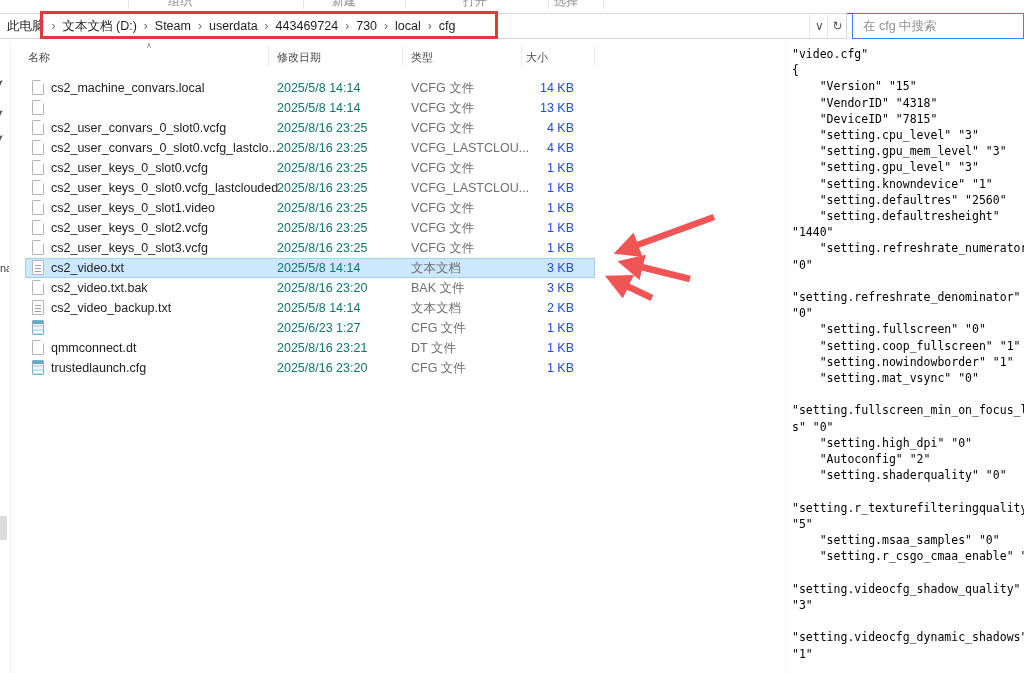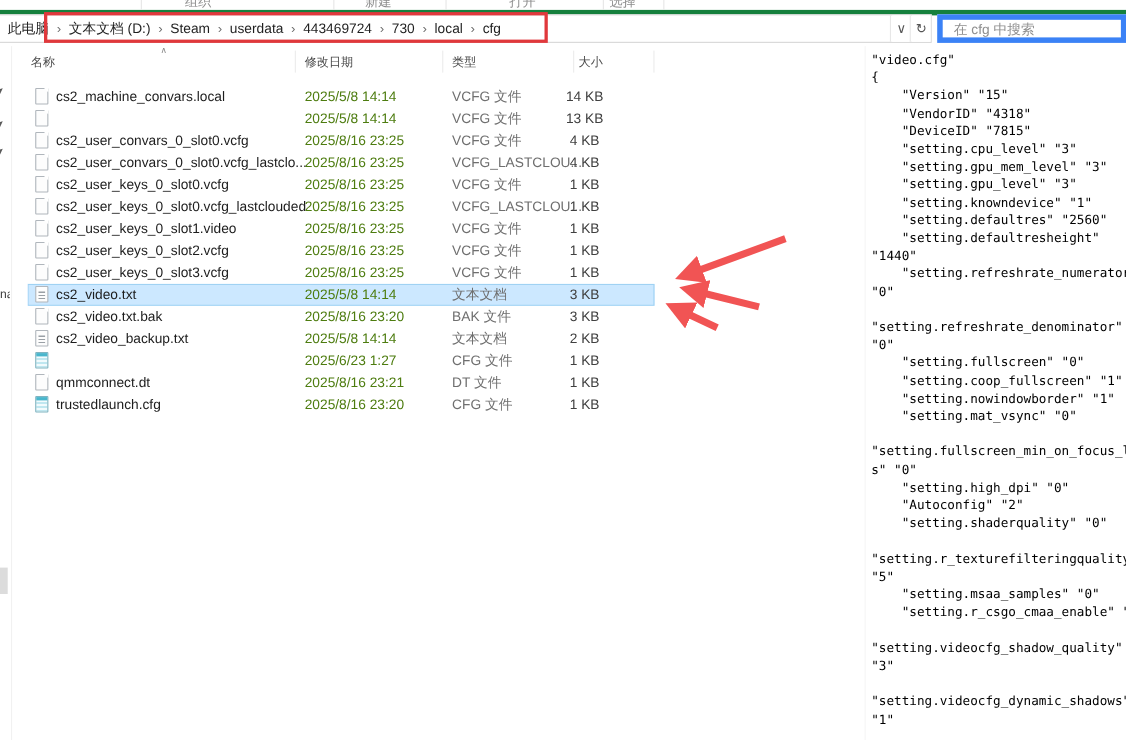--- a/index.html
+++ b/index.html
@@ -3,34 +3,34 @@
 <meta charset="utf-8">
 <style>
   * { margin:0; padding:0; box-sizing:border-box; }
   html,body { background:#fff; }
   .screen {
     position:relative; width:1024px; height:673px; overflow:hidden;
     background:#fff; font-family:"Liberation Sans",sans-serif; color:#1d1d1d;
   }
   
   .ribbon { position:absolute; left:0; top:0; width:1024px; height:14px;
-            overflow:hidden; background:#fff; border-bottom:5px solid #15803d; }
+            overflow:hidden; background:#fff; border-bottom:1px solid #15803d; }
   .ribbon-group-label { position:absolute; top:-7px; font-size:12px; color:#8c8c8c; white-space:nowrap; }
   .ribbon-sep { position:absolute; top:0; width:1px; height:9px; background:#e6e6e6; }
   
   .addressbar { position:absolute; left:-8px; top:13px; width:855px; height:26px;
                 background:#fff; border:1px solid #d6d6d6; display:flex; align-items:center;
                 font-size:12.5px; padding-left:10px; white-space:nowrap; overflow:hidden; }
   .crumb { color:#1f1f1f; margin:0 4px; cursor:default; }
   .crumb-sep { color:#6a6a6a; margin:0 3px; font-size:12px; }
   .addr-btn { position:absolute; top:14px; width:17px; height:24px; color:#555;
               font-size:12px; text-align:center; line-height:24px; background:#fff; }
   .addr-vline { position:absolute; top:14px; width:1px; height:24px; background:#e7e7e7; }
   .searchbox { position:absolute; left:852px; top:13px; width:172px; height:26px;
-               border:5px solid #3b82f6; background:#fff; }
+               border:1px solid #3b82f6; background:#fff; }
   .searchbox input { width:100%; height:100%; border:none; outline:none; padding:0 10px;
                      font-size:12.5px; font-family:"Liberation Sans",sans-serif; color:#444; background:transparent; }
   .searchbox input::placeholder { color:#8f8f8f; opacity:1; }
   
   .red-box { position:absolute; border-style:solid; pointer-events:none; z-index:30; }
   
   .nav-divider { position:absolute; left:10px; top:42px; width:1px; height:631px; background:#f1f1f1; }
   .pane-divider { position:absolute; left:786px; top:42px; width:1px; height:631px; background:#f5f5f5; }
   .edge-tri { position:absolute; left:-4px; width:11px; height:11px; overflow:hidden;
               color:#5a5a5a; font-size:9px; transform:rotate(-40deg); }
@@ -39,23 +39,23 @@
   
   .hcell { position:absolute; top:48px; height:18px; line-height:18px; font-size:11px; color:#4a4a4a; }
   .sort-caret { position:absolute; left:146px; top:41px; font-size:8px; color:#8a8a8a; }
   .hsep { position:absolute; top:46px; width:1px; height:20px; background:#ebebeb; }
   
   .rows { position:absolute; left:25px; top:78px; width:570px; }
   .frow { position:relative; height:20px; }
   .frow.selected { background:#cce8ff; box-shadow:inset 0 0 0 1px #a0d2f3; }
   .frow span { line-height:20px; font-size:12.5px; white-space:nowrap; }
   .fname { position:absolute; left:26px; color:#1d1d1d; }
-  .fdate { position:absolute; left:252px; color:#4d7c0f; }
+  .fdate { position:absolute; left:252px; color:#0f766e; }
   .ftype { position:absolute; left:386px; color:#6f6f6f; }
-  .fsize { position:absolute; left:450px; width:113px; text-align:center; color:#404040; }
+  .fsize { position:absolute; left:436px; width:113px; text-align:right; color:#1d4ed8; }
   
   .ficon { position:absolute; left:7px; top:2px; width:12px; height:15px;
            background:#fdfdfd; border:1px solid #b0b6bc; border-radius:1px; }
   .ficon.doc::before { content:""; position:absolute; right:-1px; top:-1px; width:0; height:0;
            border-top:4px solid #fff; border-left:4px solid transparent; }
   .ficon.doc-text::after { content:""; position:absolute; left:2px; right:2px; top:4px; height:8px;
            background:repeating-linear-gradient(#9aa0a6 0 1px, transparent 1px 3px); }
   .ficon.notepad { background:repeating-linear-gradient(#bfe7f0 0 2px, #f2fbfd 2px 4px);
            border-color:#7fb3c0; }
   .ficon.notepad::before { content:""; position:absolute; left:0; right:0; top:0; height:3px; background:#49b6cc; }

